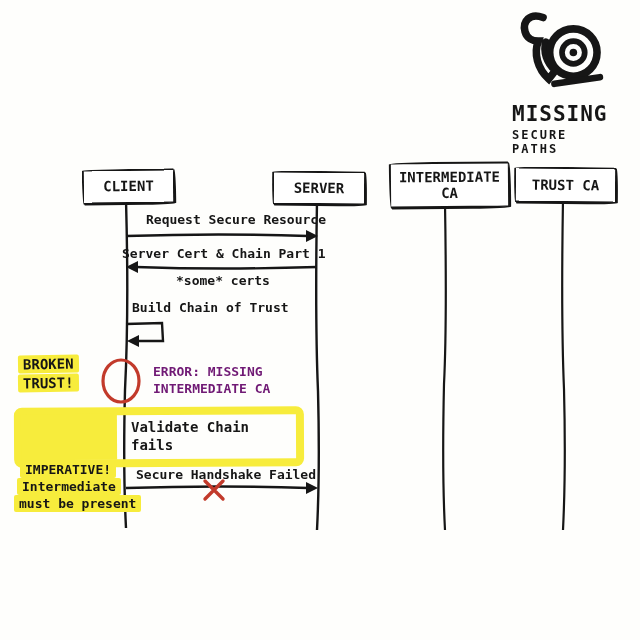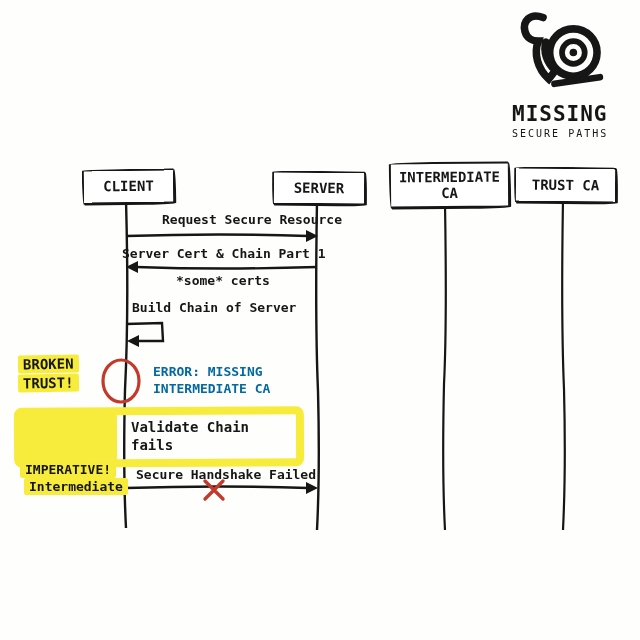--- a/index.html
+++ b/index.html
@@ -16,44 +16,44 @@
     font-weight:700;font-size:14px;text-align:center;line-height:1.15;
     box-shadow:1px 1px 0 #161616;
   }
   .actor-client{left:82px;top:169px;width:89px;height:31px;transform:rotate(-0.8deg);}
   .actor-server{left:272px;top:171px;width:90px;height:30px;transform:rotate(0.5deg);}
   .actor-intca{left:389px;top:162px;width:113px;height:42px;transform:rotate(-0.4deg);padding:0 2px;}
   .actor-rootca{left:514px;top:167px;width:99px;height:32px;transform:rotate(0.6deg);}
   
   .lbl{position:absolute;font-size:13px;font-weight:700;white-space:nowrap;}
   .ctr{text-align:center;}
-  .msg1{left:126px;top:212px;width:220px;padding-left:16px;}
+  .msg1{left:126px;top:212px;width:220px;}
   .msg2{left:122px;top:246px;width:202px;text-align:center;}
   .msg2note{left:122px;top:273px;width:202px;font-weight:700;}
   .msg3{left:132px;top:300px;}
-  .err{color:#0369a1;}
+  .err{color:#701a75;}
   .err1{left:153px;top:364px;}
   .err2{left:153px;top:381px;}
   .hl{background:#f7ec3c;padding:1px 5px;border-radius:2px;box-decoration-break:clone;}
   .broken1{left:18px;top:356px;font-size:14px;transform:rotate(-1deg);}
   .broken2{left:18px;top:375px;font-size:14px;transform:rotate(-1deg);}
   .validate1{left:131px;top:419px;font-size:14px;}
   .validate2{left:131px;top:437px;font-size:14px;}
   .imp1{left:20px;top:462px;}
-  .imp2{left:24px;top:479px;}
+  .imp2{left:17px;top:479px;}
   .imp3{left:14px;top:496px;}
   .msg4{left:136px;top:467px;}
   
   .overlay{position:absolute;left:0;top:0;width:640px;height:640px;pointer-events:none;}
   
   .logo-wrap{position:absolute;left:512px;top:8px;width:110px;text-align:left;}
   .logo-mark{width:100px;height:90px;display:block;}
   .brand{font-size:21px;font-weight:700;letter-spacing:1px;margin-top:4px;
          font-family:"DejaVu Sans Mono","Liberation Mono",monospace;}
-  .tagline{font-size:10px;font-weight:400;letter-spacing:2px;margin-top:2px;}
+  .tagline{font-size:12px;font-weight:700;letter-spacing:2px;margin-top:2px;}
 </style>
 </head>
 <body>
 
 <div class="canvas">
 
   <svg class="overlay" viewBox="0 0 640 640" xmlns="http://www.w3.org/2000/svg">
 
     <path d="M126,200 q3,110 -1,190 q-2,80 1,138" fill="none" stroke="#161616" stroke-width="2.4"></path>
     <path d="M317,201 q-2,120 1,190 q2,80 -1,139" fill="none" stroke="#161616" stroke-width="2.4"></path>
@@ -101,21 +101,21 @@
   <div class="actor actor-intca">
     <span>INTERMEDIATE CA</span>
   </div>
   <div class="actor actor-rootca">
     <span>TRUST CA</span>
   </div>
 
   <div class="lbl ctr msg1">Request Secure Resource</div>
   <div class="lbl ctr msg2">Server Cert &amp; Chain Part 1</div>
   <div class="lbl ctr msg2note">*some* certs</div>
-  <div class="lbl msg3">Build Chain of Server</div>
+  <div class="lbl msg3">Build Chain of Trust</div>
   <div class="lbl msg4">Secure Handshake Failed</div>
 
   <div class="lbl err err1">ERROR: MISSING</div>
   <div class="lbl err err2">INTERMEDIATE CA</div>
 
   <div class="lbl broken1">
     <span class="hl">BROKEN</span>
   </div>
   <div class="lbl broken2">
     <span class="hl">TRUST!</span>
@@ -123,14 +123,17 @@
 
   <div class="lbl validate1">Validate Chain</div>
   <div class="lbl validate2">fails</div>
 
   <div class="lbl imp1">
     <span class="hl">IMPERATIVE!</span>
   </div>
   <div class="lbl imp2">
     <span class="hl">Intermediate</span>
   </div>
+  <div class="lbl imp3">
+    <span class="hl">must be present</span>
+  </div>
 
 </div>
 
 </body></html>

